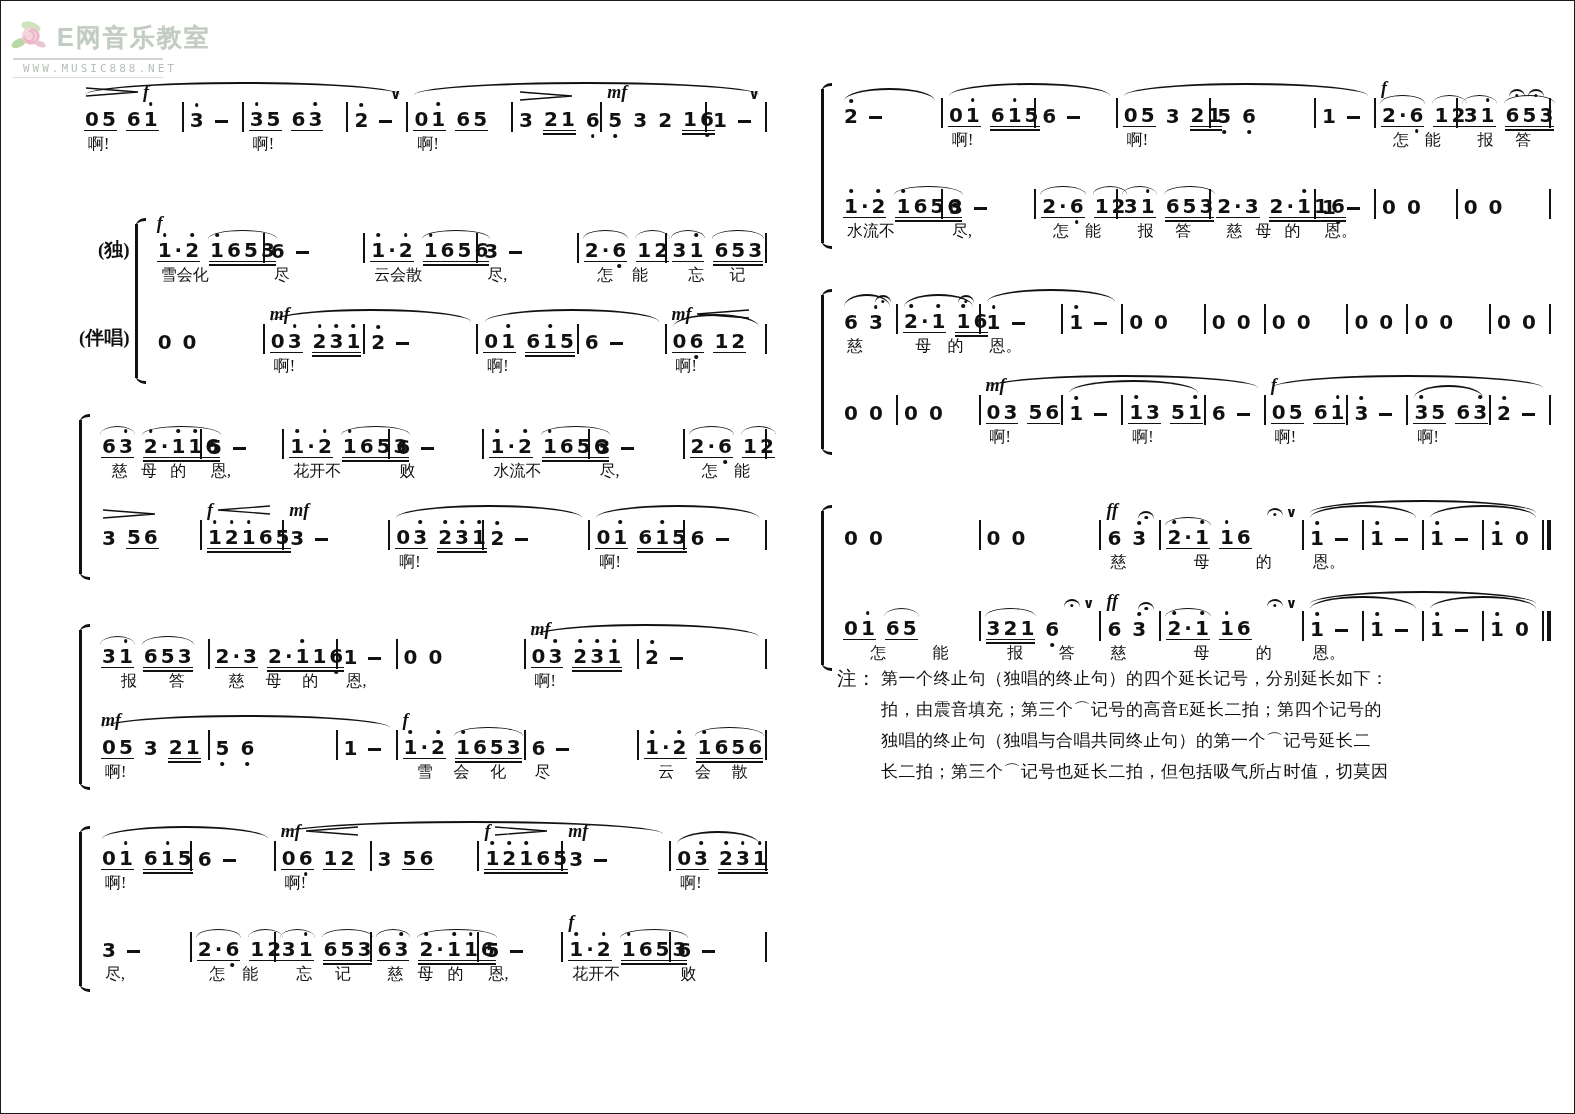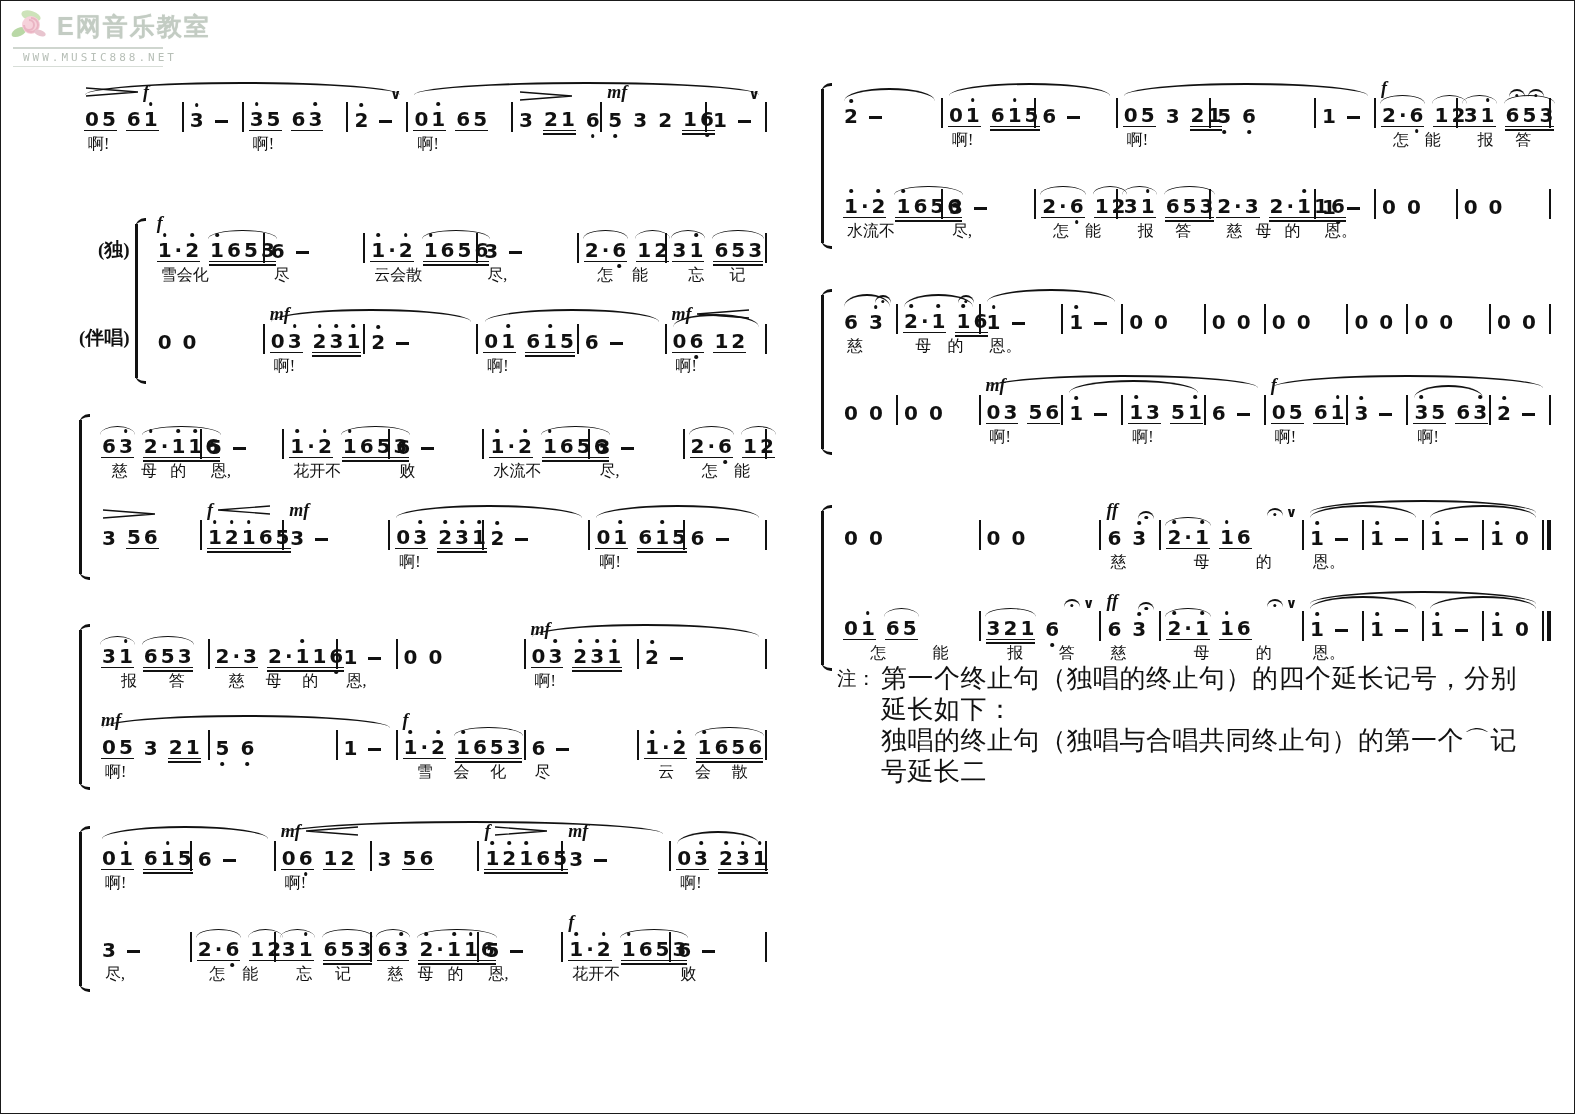--- a/index.html
+++ b/index.html
@@ -1,19 +1,19 @@
 <!DOCTYPE html>
 <html><head>
 <meta charset="utf-8">
 <style>
   html,body{margin:0;padding:0;background:#e8e8e8;font-family:"DejaVu Sans",sans-serif;}
   #page{position:relative;width:1575px;height:1114px;background:#fff;border:1px solid #1a1a1a;box-sizing:border-box;overflow:hidden;}
 
   
-  #logo{position:absolute;left:8px;top:5px;width:230px;}
+  #logo{position:absolute;left:8px;top:16px;width:230px;}
   .logo-row{display:flex;align-items:center;gap:4px;}
   .logo-title{font-size:25px;letter-spacing:2px;color:#c3ccc3;font-weight:bold;
     text-shadow:0 0 1px #d8ded8;font-family:"Liberation Sans",sans-serif;}
   .logo-rule{height:2px;background:#cfd6cf;margin:1px 0 2px 4px;width:150px;}
   .logo-url{font-size:11px;letter-spacing:3px;color:#b7bfb7;padding-left:14px;font-family:"DejaVu Sans Mono",monospace;}
   .logo-rule2{height:1px;background:#d7ddd7;margin:2px 0 0 4px;width:150px;}
 
   
   #col-left{position:absolute;left:78px;top:80px;width:688px;}
   #col-right{position:absolute;left:820px;top:76px;width:730px;}
@@ -69,21 +69,21 @@
       font-size:16px;color:#111;font-family:"Liberation Serif",serif;line-height:1.1;white-space:nowrap;}
   .lr.spread{justify-content:space-around;gap:0;}
 
   .slur{position:absolute;height:11px;border-top:2px solid #111;
         border-radius:50% 50% 0 0/100% 100% 0 0;}
 
   
   #note-block{position:absolute;left:836px;top:662px;width:700px;
       font-family:"Liberation Serif",serif;color:#111;}
   #note-lines{padding-left:44px;}
-  .note-line{font-size:26px;line-height:31px;letter-spacing:0.5px;}
+  .note-line{font-size:17px;line-height:31px;letter-spacing:0.5px;}
   #note-label{position:absolute;left:0;top:0;font-size:19.5px;line-height:31px;}
 </style>
 </head>
 <body>
 
 <div id="page">
 
   <div id="logo">
     <div class="logo-row">
       <span>
@@ -2453,17 +2453,19 @@
             <div class="slur" style="left: 592px; width: 106px; top: 6px;"></div>
           </div>
         </div>
       </div>
     </div>
 
   <div id="note-block">
     <span id="note-label">注：</span>
     <div id="note-lines">
         <div class="note-line">第一个终止句（独唱的终止句）的四个延长记号，分别延长如下：</div>
+        <div class="note-line">拍，由震音填充；第三个⌒记号的高音E延长二拍；第四个记号的</div>
         <div class="note-line">独唱的终止句（独唱与合唱共同终止句）的第一个⌒记号延长二</div>
+        <div class="note-line">长二拍；第三个⌒记号也延长二拍，但包括吸气所占时值，切莫因</div>
       </div>
   </div>
 
 </div>
 
 </body></html>

